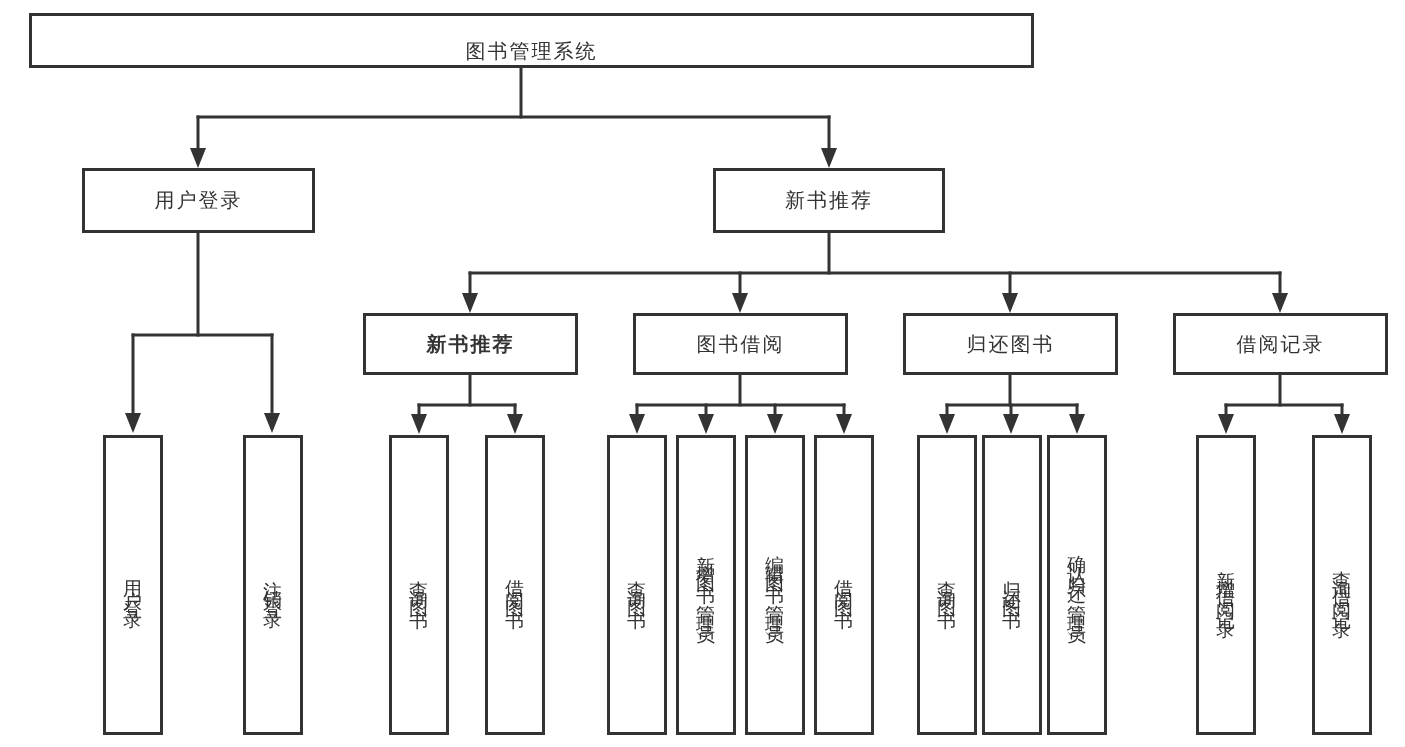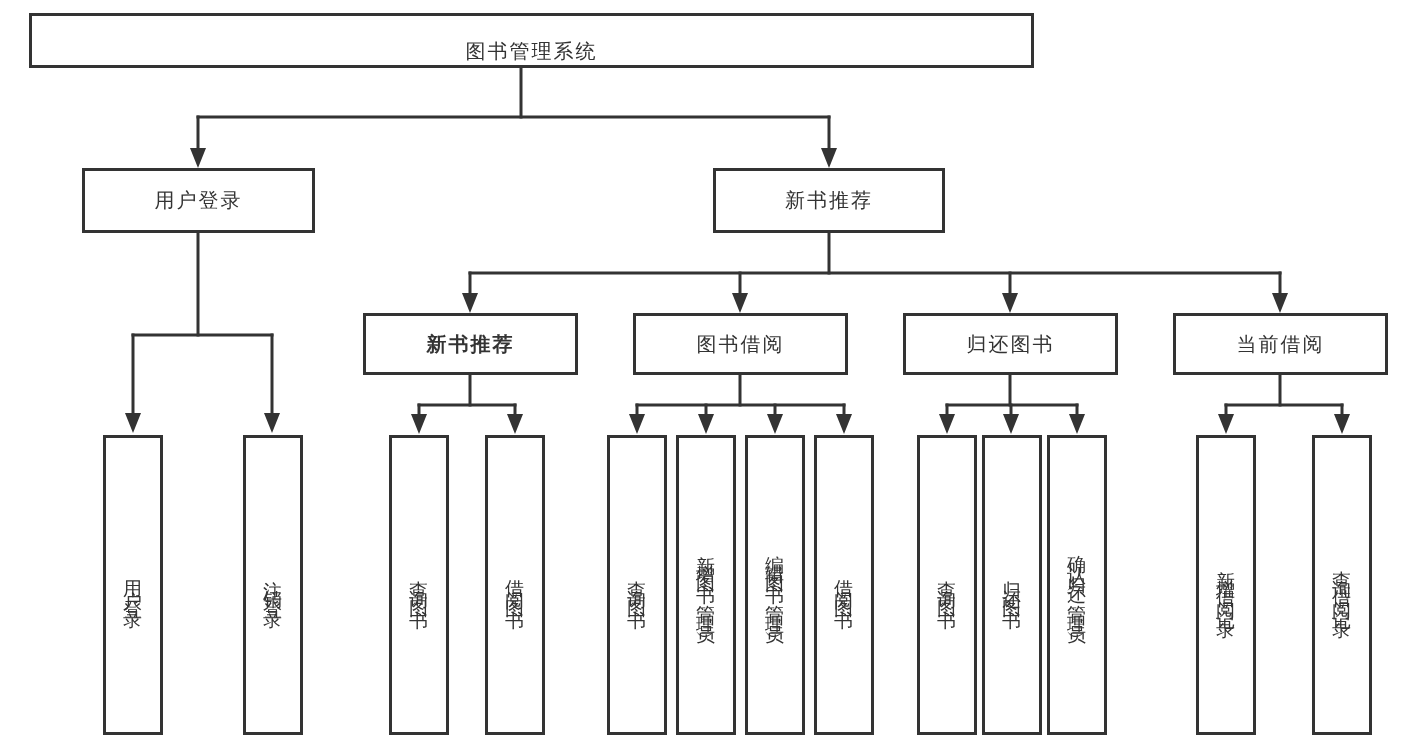--- a/index.html
+++ b/index.html
@@ -142,21 +142,21 @@
   <div class="node hbox" style="left:363px; top:313px; width:215px; height:62px;font-weight:bold;">
     <span>新书推荐</span>
   </div>
   <div class="node hbox" style="left:633px; top:313px; width:215px; height:62px;">
     <span>图书借阅</span>
   </div>
   <div class="node hbox" style="left:903px; top:313px; width:215px; height:62px;">
     <span>归还图书</span>
   </div>
   <div class="node hbox" style="left:1173px; top:313px; width:215px; height:62px;">
-    <span>当前借阅</span>
+    <span>借阅记录</span>
   </div>
 
   <div class="node vbox" style="left:103px;">
     <span>用户登录</span>
   </div>
   <div class="node vbox" style="left:243px;">
     <span>注销登录</span>
   </div>
 
   <div class="node vbox" style="left:389px;">

